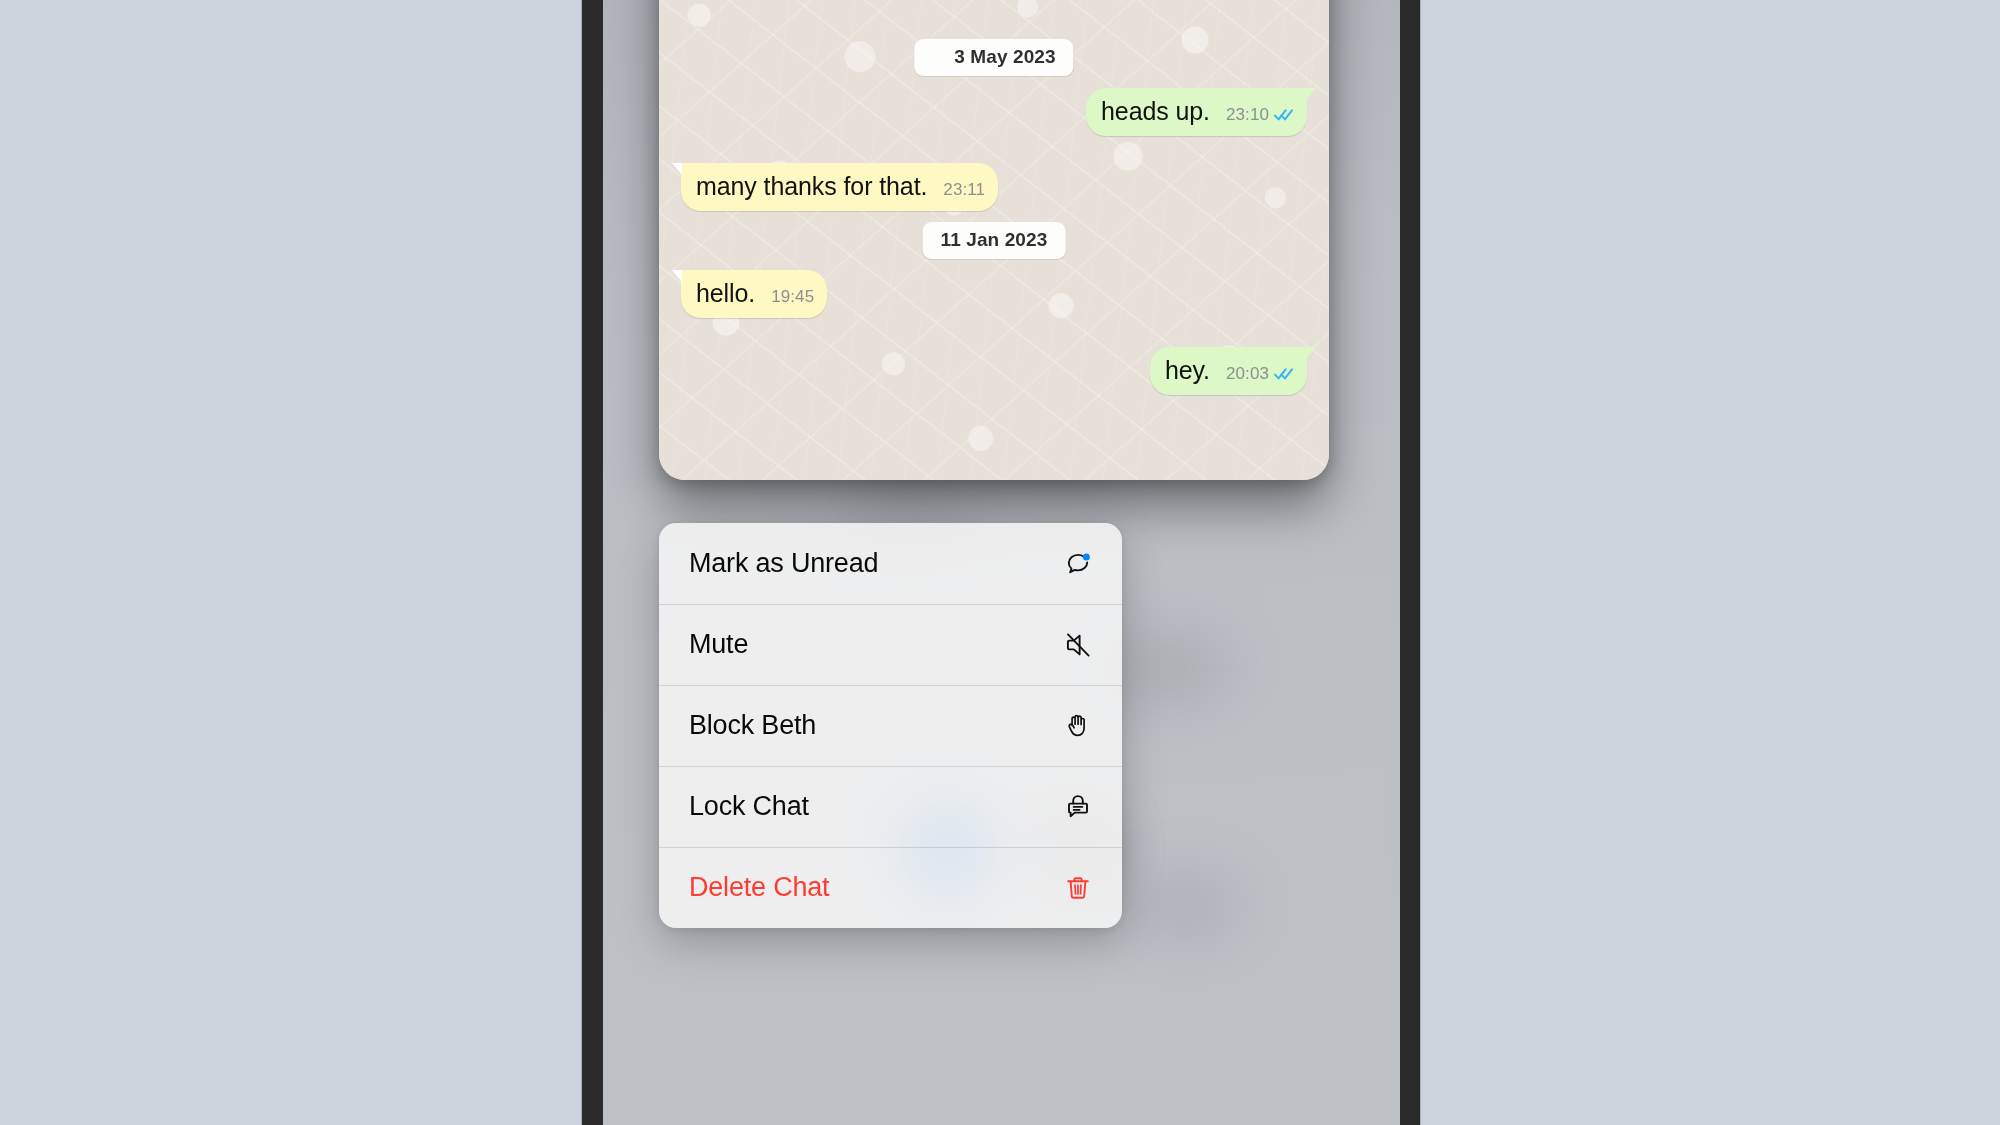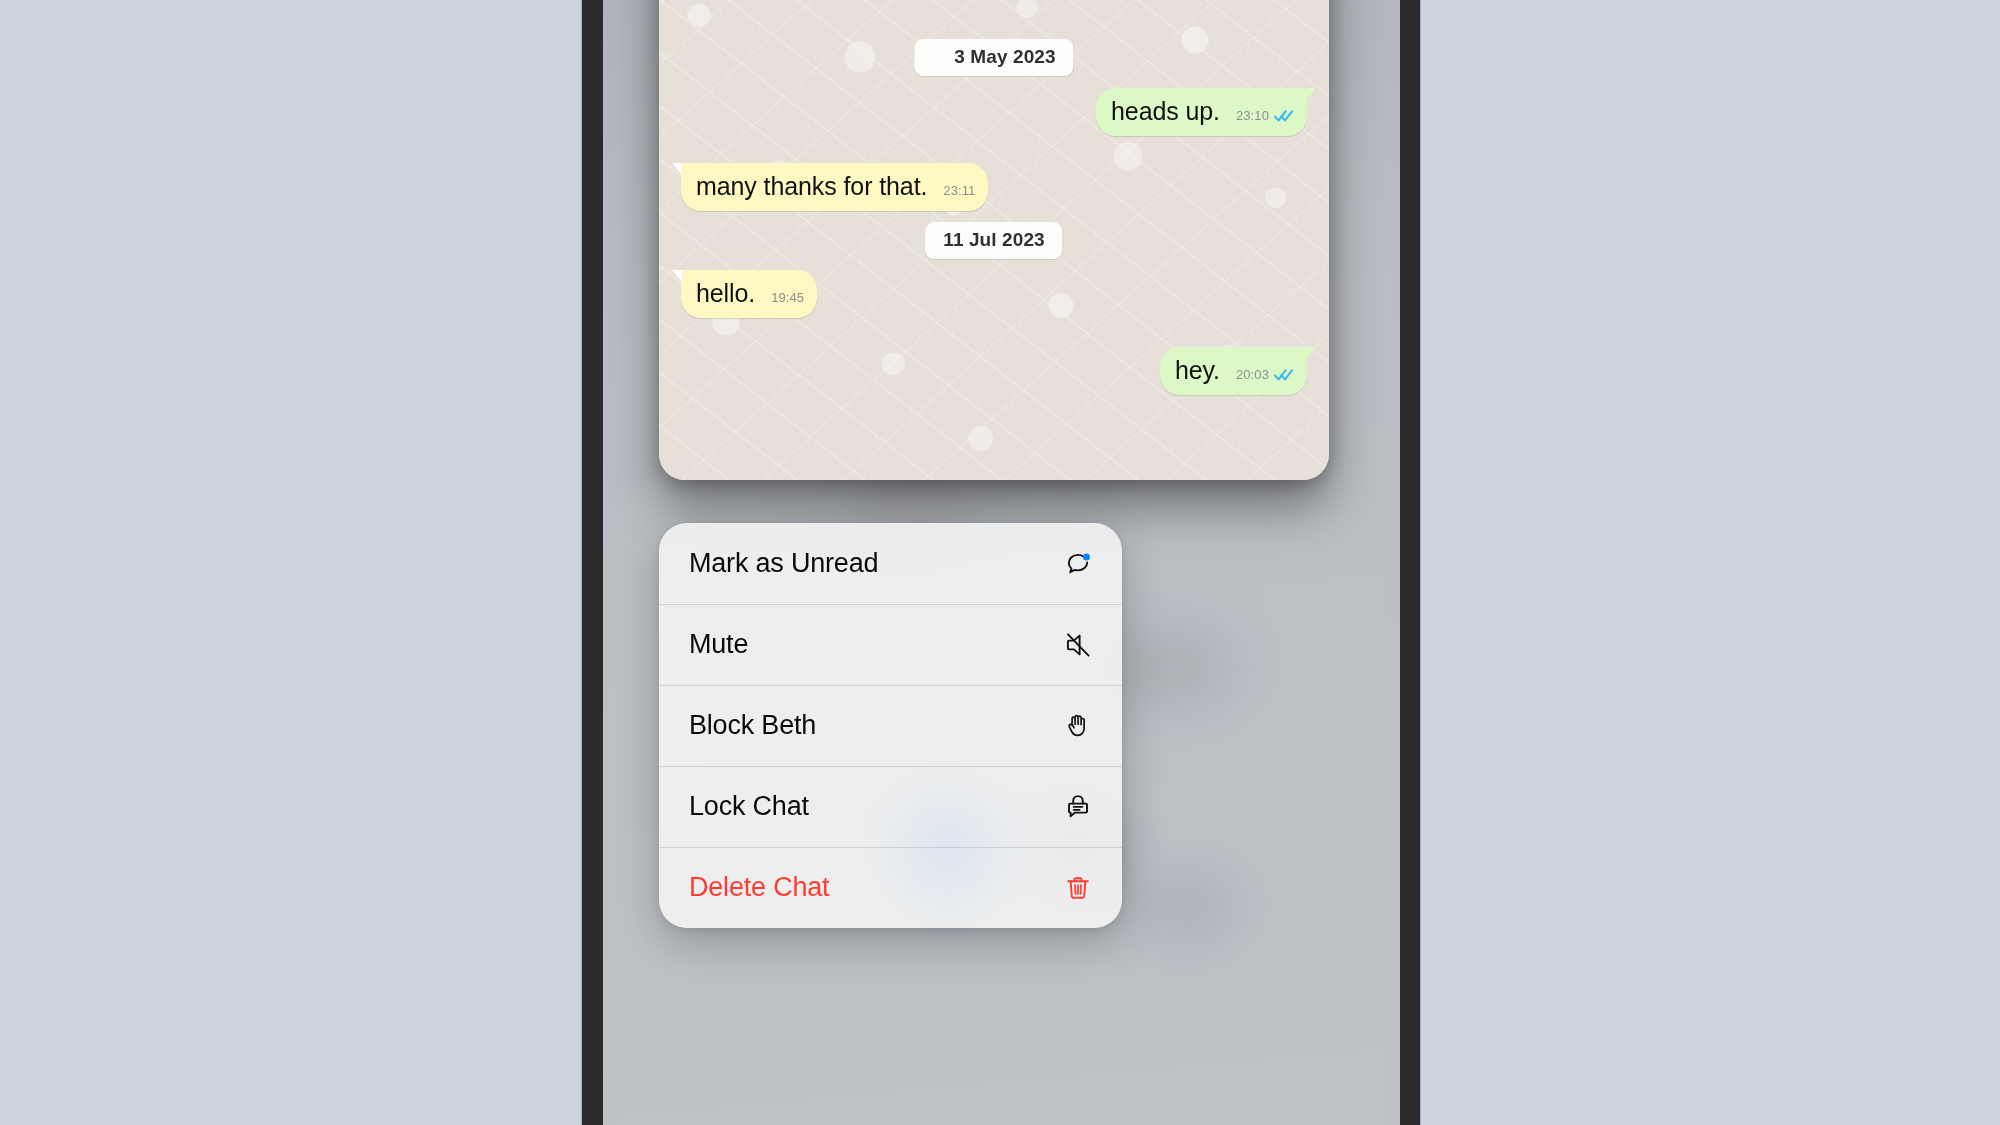--- a/index.html
+++ b/index.html
@@ -202,21 +202,21 @@
     white-space: nowrap;
   }
   .bubble-meta {
     display: flex;
     align-items: center;
     gap: 5px;
     margin-left: 16px;
     flex-shrink: 0;
   }
   .bubble-time {
-    font-size: 13px;
+    font-size: 17px;
     color: #8b8f92;
     white-space: nowrap;
     letter-spacing: 0.1px;
   }
   .ticks { width: 20px; height: 14px; display: block; }
 
   
   .date-pill {
     position: absolute;
     padding: 7px 18px 8px;
@@ -229,21 +229,21 @@
     white-space: nowrap;
     letter-spacing: 0.1px;
   }
 
   
   .context-menu {
     position: absolute;
     left: 56px;
     top: 563px;
     width: 463px;
-    border-radius: 28px;
+    border-radius: 17px;
     overflow: hidden;
     background: rgba(246,246,246,0.86);
     backdrop-filter: blur(18px);
     -webkit-backdrop-filter: blur(18px);
     box-shadow: 0 14px 44px rgba(0,0,0,0.24), 0 2px 10px rgba(0,0,0,0.10);
   }
 
   .menu-item {
     position: relative;
     display: flex;
@@ -313,21 +313,21 @@
 
           <div class="msg-row left" style="top: 513px;">
             <div class="bubble in">
               <span class="bubble-text">many thanks for that.</span>
               <span class="bubble-meta">
                 <span class="bubble-time">23:11</span>
               </span>
             </div>
           </div>
 
-          <div class="date-pill" style="top: 572px; left: 50%; transform: translateX(-50%);">11 Jul 2023</div>
+          <div class="date-pill" style="top: 572px; left: 50%; transform: translateX(-50%);">11 Jan 2023</div>
 
           <div class="msg-row left" style="top: 620px;">
             <div class="bubble in">
               <span class="bubble-text">hello.</span>
               <span class="bubble-meta">
                 <span class="bubble-time">19:45</span>
               </span>
             </div>
           </div>
 

